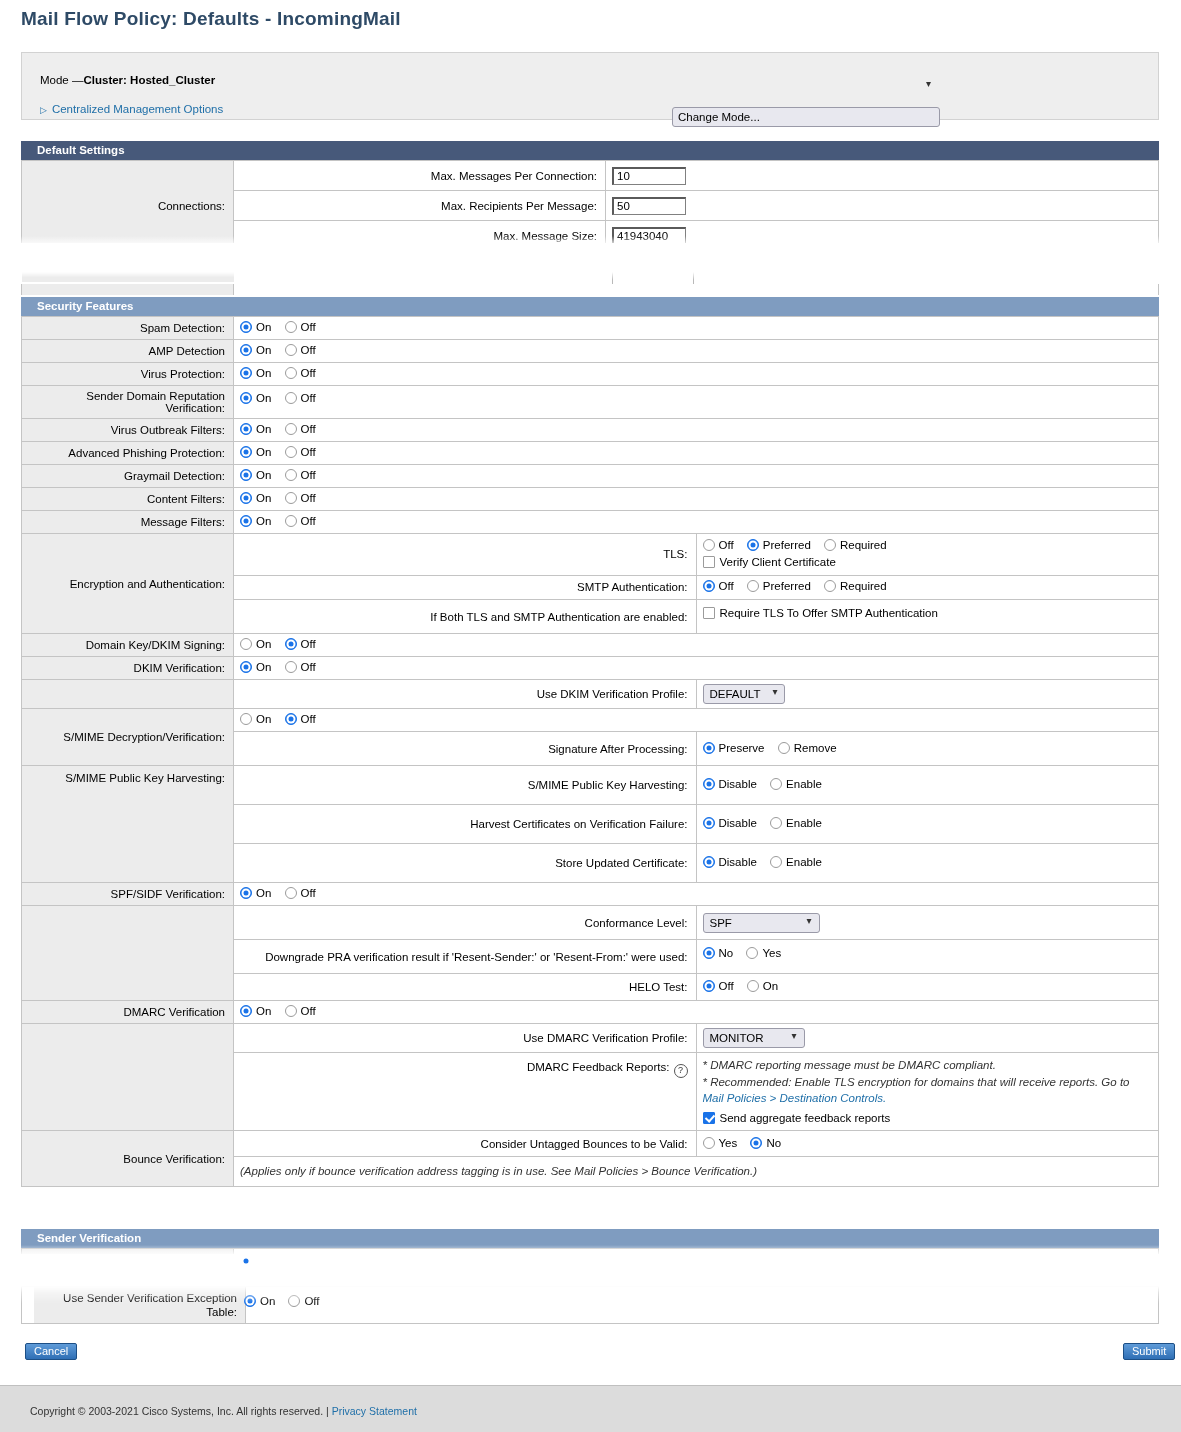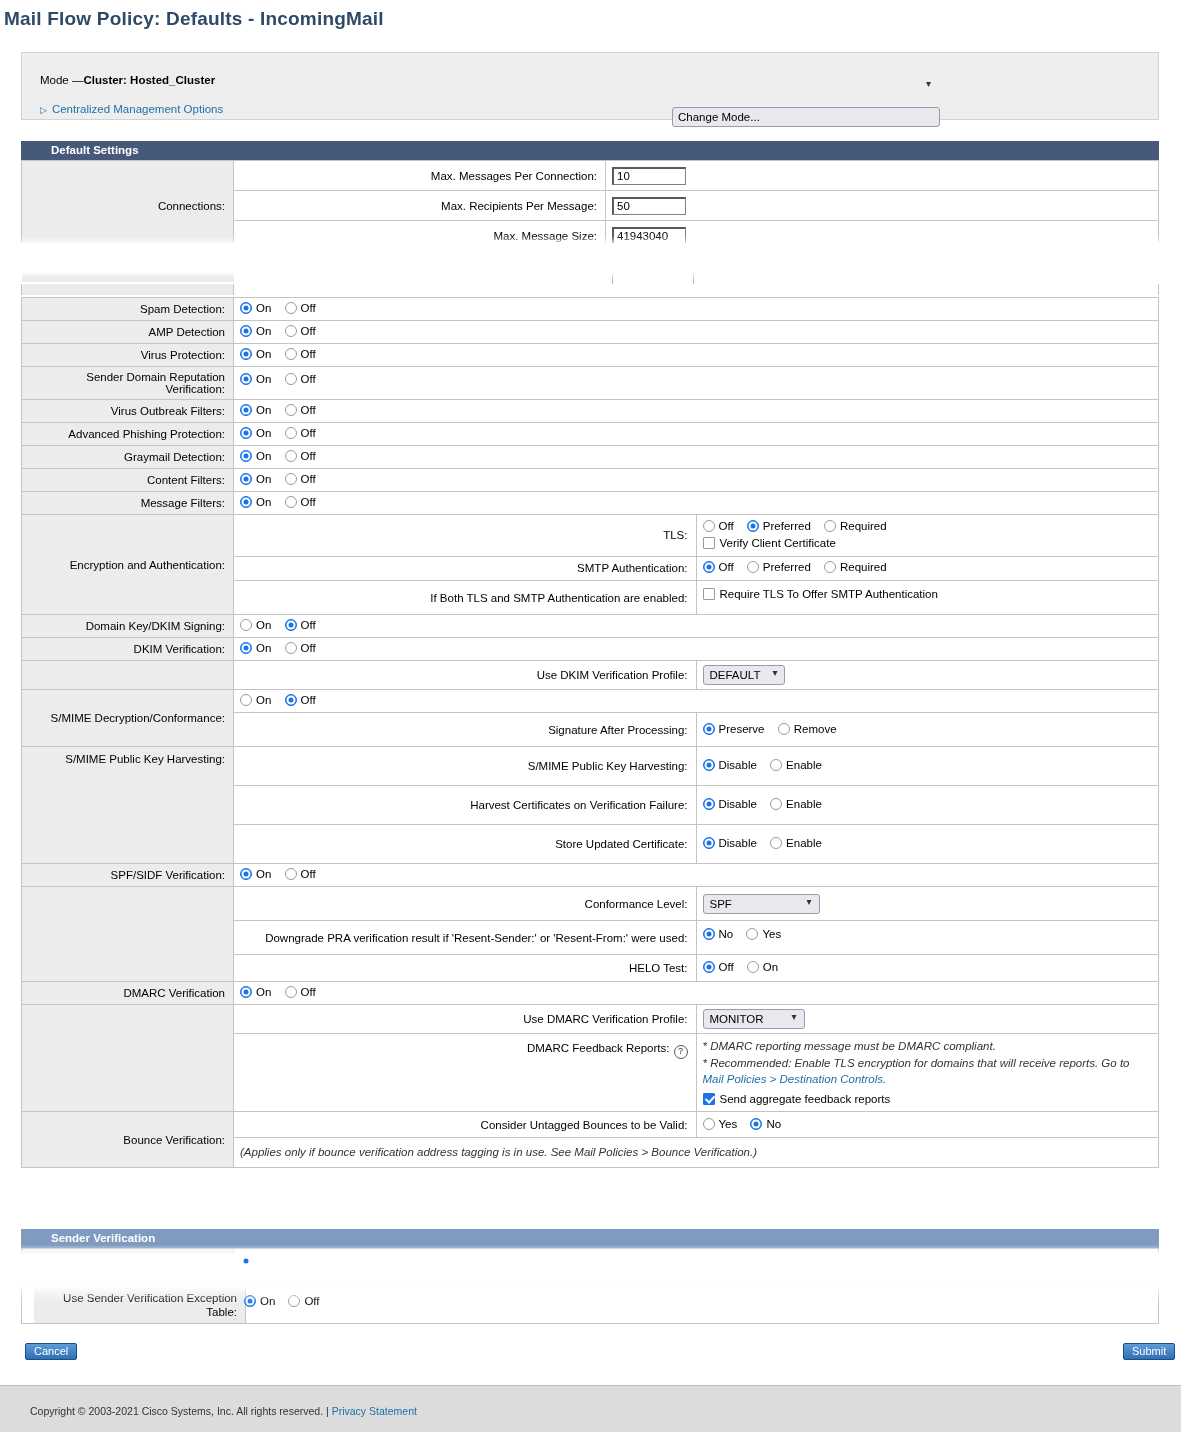--- a/index.html
+++ b/index.html
@@ -8,21 +8,21 @@
     width:1181px;height:1432px;
     background:#ffffff;
     font-family:"Liberation Sans", sans-serif;
     font-size:11px;
     color:#000000;
     position:relative;
     overflow:hidden;
   }
   
   .page-title{
-    position:absolute;left:4px;top:8px;
+    position:absolute;left:21px;top:8px;
     font-size:19px;font-weight:bold;color:#2e4a66;
     letter-spacing:.2px;
   }
   
   .mode-bar{
     position:absolute;left:21px;top:52px;width:1138px;height:68px;
     background:#eeeeee;border:1px solid #d2d2d2;box-sizing:border-box;
   }
   .mode-line{position:absolute;left:18px;top:21px;font-size:11.5px;color:#000;}
   .mode-line b{font-weight:bold;}
@@ -35,21 +35,21 @@
     background:#e8e8ef;border:1px solid #9a9aa8;border-radius:3px;
     padding-left:5px;color:#000;box-sizing:border-box;
     -webkit-appearance:none;appearance:none;
   }
   .sel-wrap{position:relative;display:inline-block;}
   .sel-arrow{position:absolute;right:9px;top:3px;font-size:10px;color:#333;pointer-events:none;}
   
   .panel{position:absolute;left:21px;width:1138px;box-sizing:border-box;}
   .sec-head{
     height:19px;line-height:19px;color:#ffffff;font-weight:bold;font-size:11.5px;
-    padding-left:30px;box-sizing:border-box;
+    padding-left:16px;box-sizing:border-box;
   }
   .sec-head.dark{background:#47597a;}
   .sec-head.light{background:#7f9cc0;}
   .tbl{width:100%;border-collapse:collapse;table-layout:fixed;background:#fff;}
   .tbl td{
     border:1px solid #c4c4c4;
     vertical-align:middle;
     font-size:11.5px;
     padding:4px 6px;
     box-sizing:border-box;
@@ -193,20 +193,21 @@
 <div style="position:absolute;left:22px;top:272px;width:212px;height:10px;background:#ececec;
      -webkit-mask-image:linear-gradient(to bottom, transparent 0%, #000 55%);
      mask-image:linear-gradient(to bottom, transparent 0%, #000 55%);"></div>
 <div style="position:absolute;left:612px;top:272px;width:80px;height:12px;border:1px solid #b9b9b9;border-top:0;background:#fff;
      -webkit-mask-image:linear-gradient(to bottom, transparent 0%, #000 60%);
      mask-image:linear-gradient(to bottom, transparent 0%, #000 60%);"></div>
 <div style="position:absolute;left:21px;top:284px;width:1138px;height:11px;background:#fff;border-left:1px solid #c4c4c4;border-right:1px solid #c4c4c4;box-sizing:border-box;"></div>
 <div style="position:absolute;left:22px;top:284px;width:212px;height:11px;background:#ececec;border-right:1px solid #c4c4c4;box-sizing:border-box;"></div>
 
 <div class="panel" style="top:297px;">
+  <div class="sec-head light">Security Features</div>
   <table class="tbl">
 
     <tbody>
         <tr>
       <td class="lbl">Spam Detection:</td>
       <td class="val" colspan="2">
         <span class="rg">
               <span class="radio on"></span>
               <span class="rlab">On</span>
             </span>
@@ -408,21 +409,21 @@
         <span class="sel-wrap">
           <select class="minisel" style="width:82px;">
             <option>DEFAULT</option>
           </select>
           <span class="sel-arrow" style="right:7px;top:2px;">▾</span>
         </span>
       </td>
     </tr>
 
     <tr>
-      <td class="lbl" rowspan="2" style="height:55px;">S/MIME Decryption/Conformance:</td>
+      <td class="lbl" rowspan="2" style="height:55px;">S/MIME Decryption/Verification:</td>
       <td class="val" colspan="2" style="border-bottom:0;">
         <span class="rg">
               <span class="radio"></span>
               <span class="rlab">On</span>
             </span>
         <span class="rg">
               <span class="radio on"></span>
               <span class="rlab">Off</span>
             </span>
       </td>

